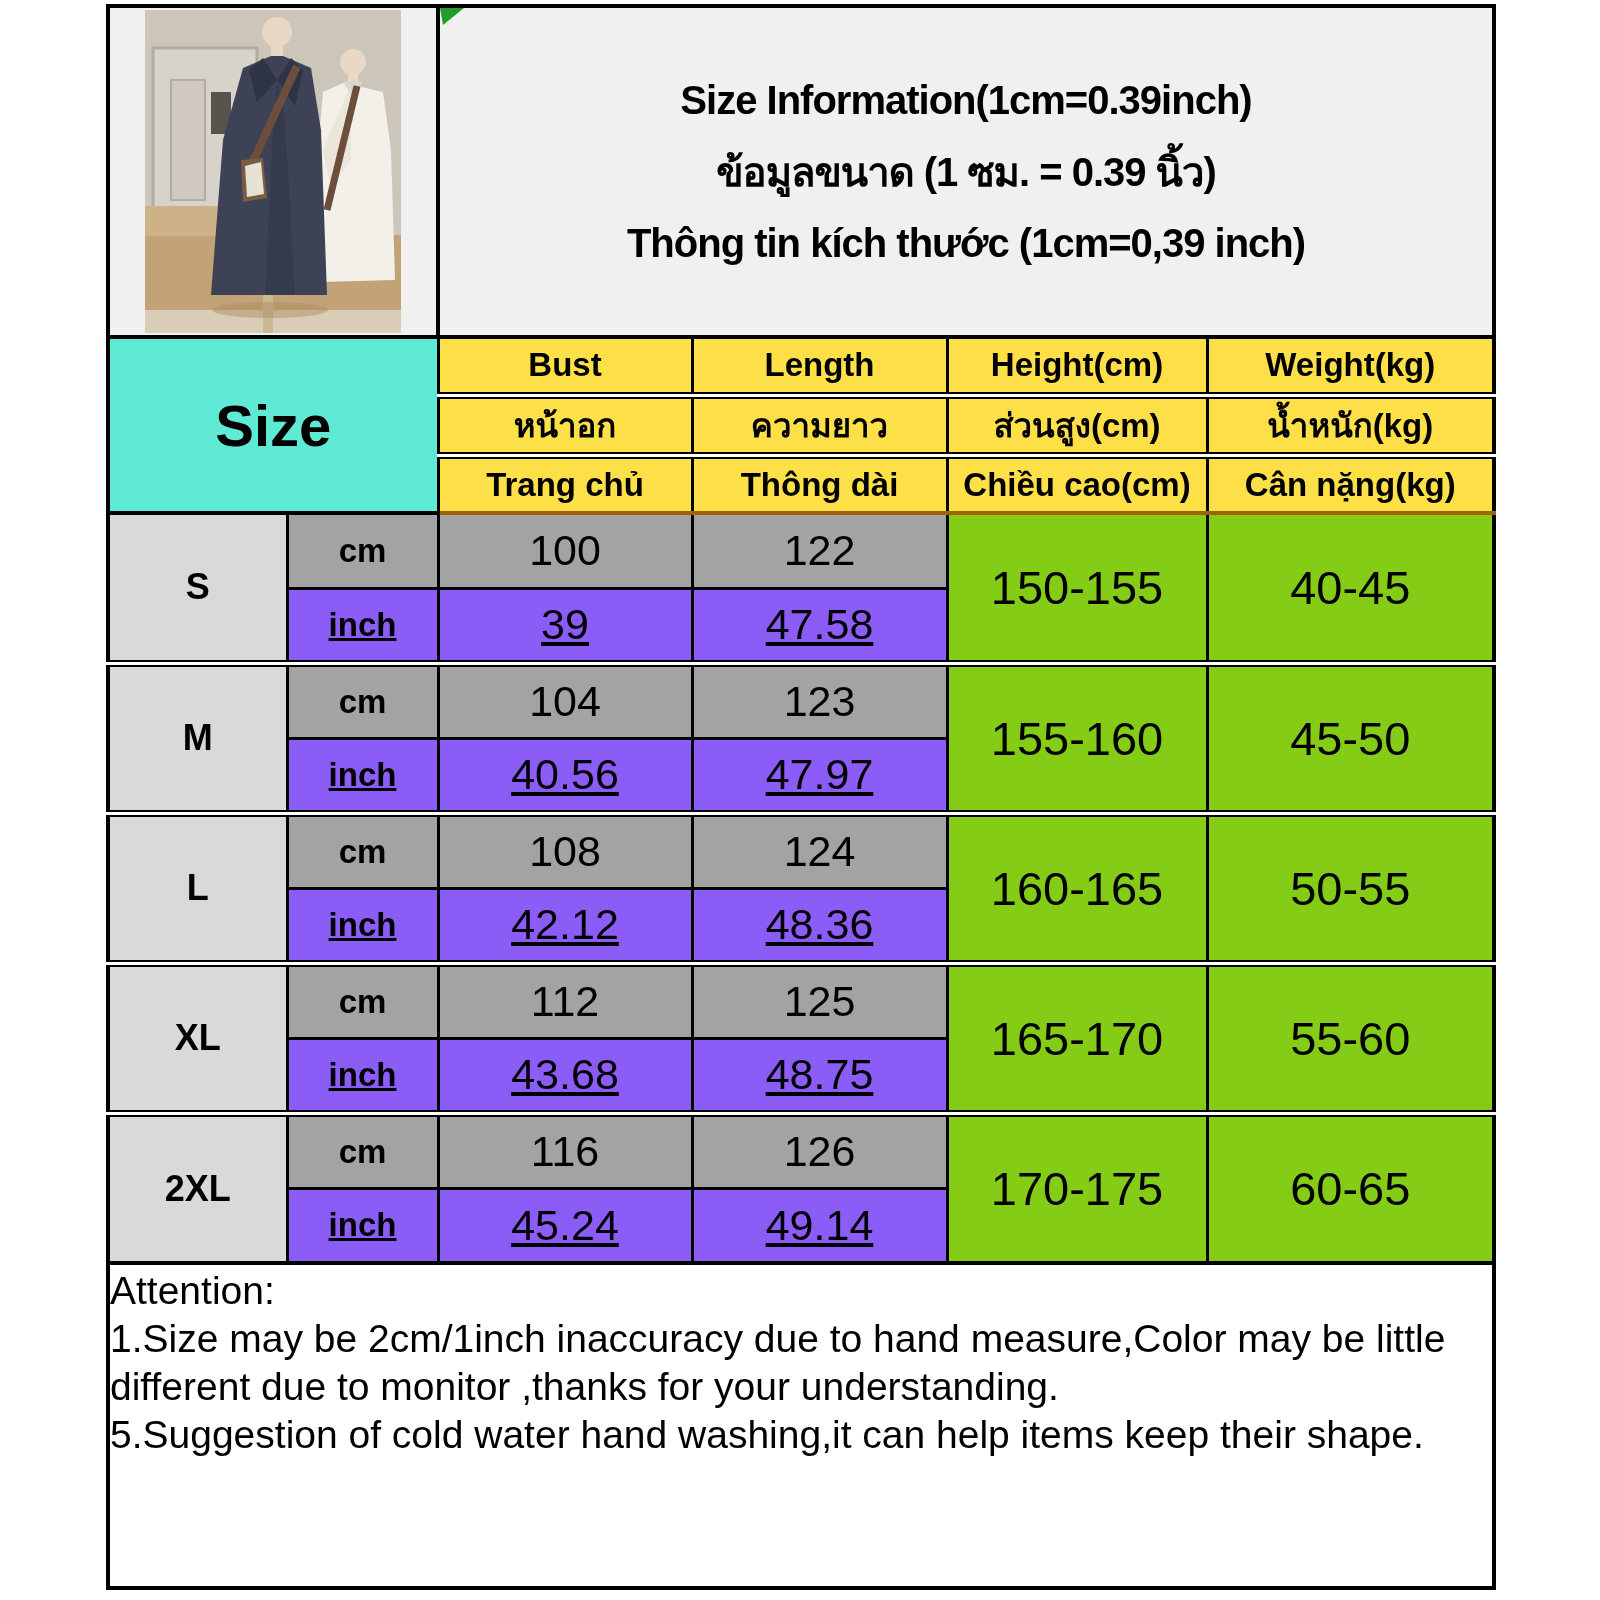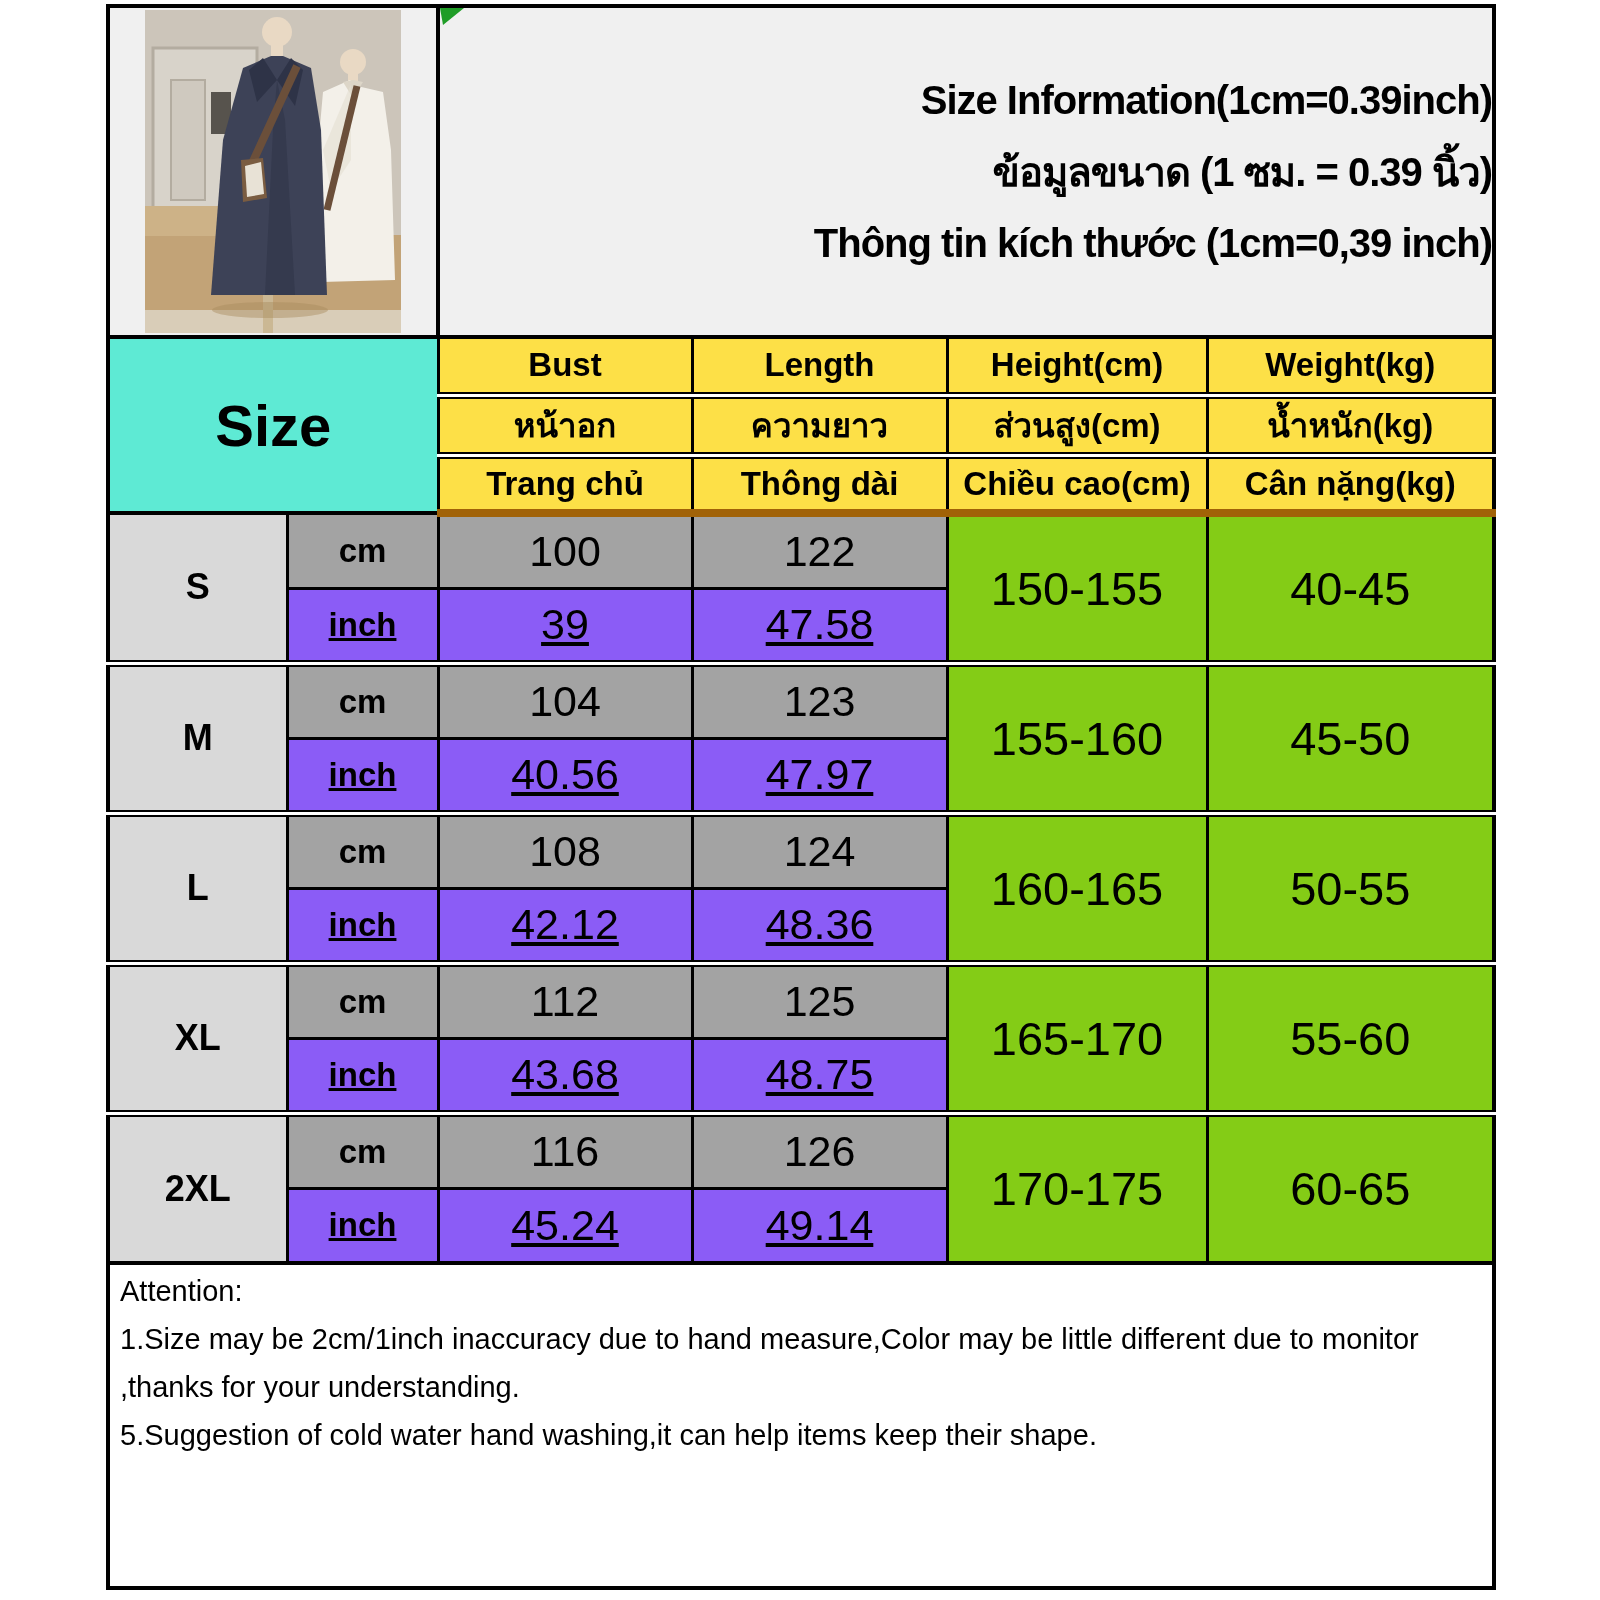--- a/index.html
+++ b/index.html
@@ -7,53 +7,53 @@
               font-family:"Liberation Sans","DejaVu Sans",sans-serif; color:#000; }
   .sheet { position:absolute; left:106px; top:4px; width:1390px; height:1586px;
            display:flex; flex-direction:column; }
 
   
   .top-band { display:flex; height:331px; background:#f0f0f0;
               border:4px solid #000; border-bottom:none; position:relative; }
   .photo-cell { width:330px; border-right:4px solid #000; display:flex;
                 align-items:center; justify-content:center; background:#f0f0f0; }
   .title-cell { flex:1; display:flex; flex-direction:column; justify-content:center;
-                align-items:flex-end; gap:17px;border-radius:6px; }
+                align-items:center; gap:17px;border-radius:6px; }
   .title-line { font-weight:bold; font-size:40px; letter-spacing:-1px; white-space:nowrap; }
   .flag { position:absolute; left:330px; top:0; }
 
   
   table { border-collapse:collapse; table-layout:fixed; width:1390px;
           border:4px solid #000; }
   td,th { border:3px solid #000; text-align:center; vertical-align:middle; overflow:hidden; }
   col.c-size  { width:179px; }
   col.c-unit  { width:151px; }
   col.c-bust  { width:254px; }
   col.c-len   { width:255px; }
   col.c-hgt   { width:260px; }
   col.c-wgt   { width:287px; }
   tr.hrow { height:58px; }
   tr.drow { height:75px; }
   .hdr  { background:#fde047; font-weight:bold; font-size:33px; }
   .corner { background:#5eead4; font-weight:bold; font-size:58px;
             border-bottom:4px solid #000; }
   .dbl  { border-bottom:7px double #000; }      
-  .hdr-last { border-bottom:8px solid #a16207; }   
+  .hdr-last { border-bottom:4px solid #a16207; }   
   .grp  { border-bottom:7px double #000; }      
   .grp-last { border-bottom:3px solid #000; }
   .size-label { background:#d9d9d9; font-weight:bold; font-size:36px; }
   .unit  { font-weight:bold; font-size:33px; }
   .val   { font-size:43px; font-weight:normal; }
   .cm-bg { background:#a3a3a3; }
   .in-bg { background:#8b5cf6;text-decoration:underline; }
   .range { background:#84cc16; font-size:47px; font-weight:normal; }
 
   
   .attention { flex:1; background:#ffffff; border:4px solid #000; border-top:none;
-               padding:2px 10px 0 10px; font-size:29px; line-height:48px; }
+               padding:2px 10px 0 0; font-size:39px; line-height:48px; }
   .attention div { font-weight:normal; }
 </style>
 </head>
 <body>
 
 <div class="sheet">
 
   <div class="top-band">
     <div class="photo-cell">
 

